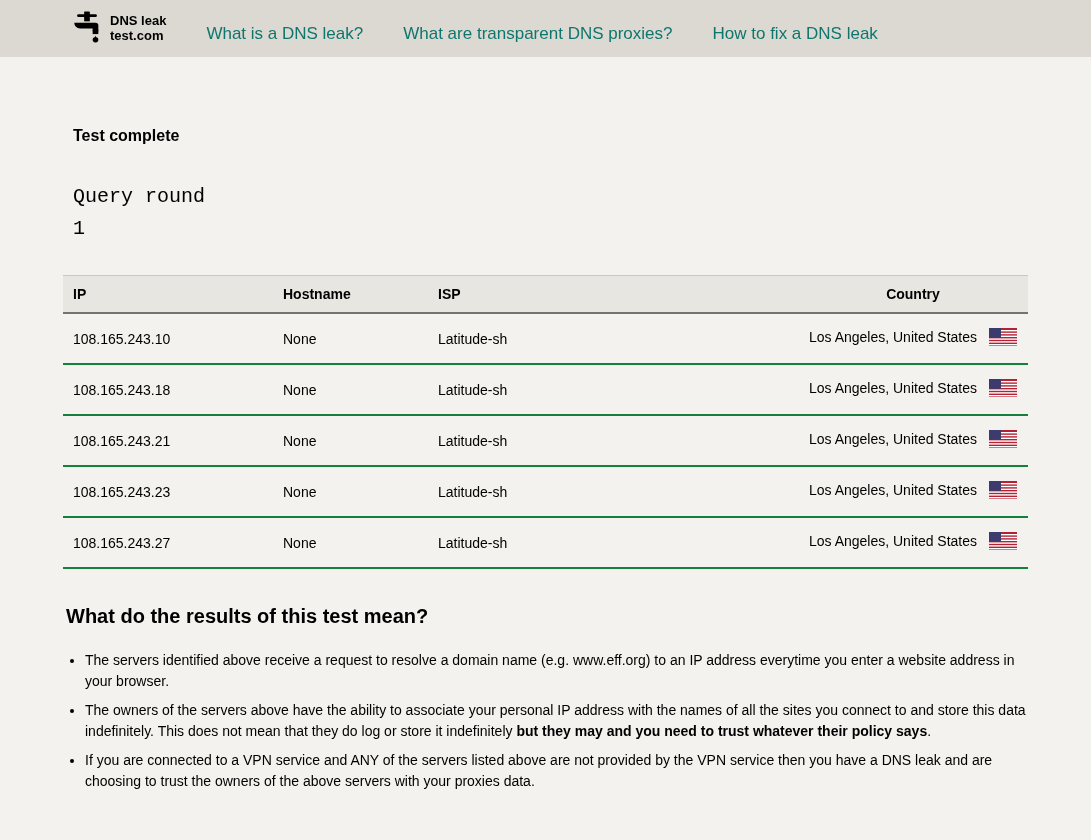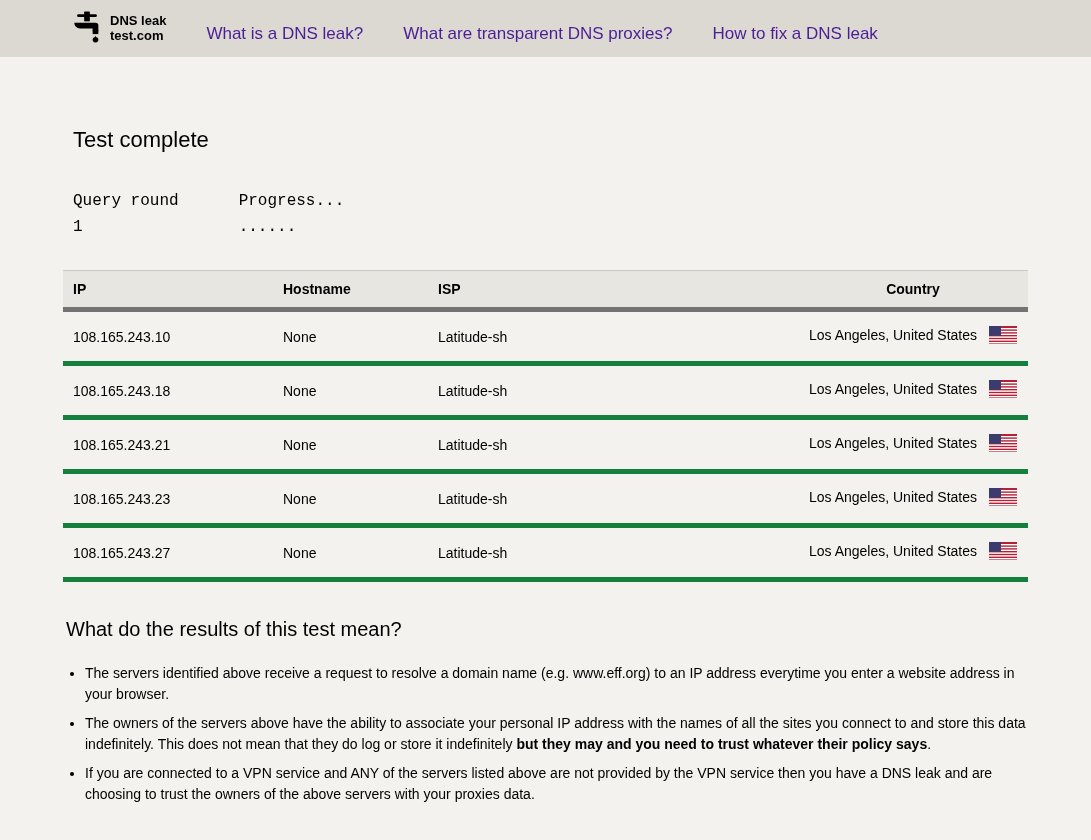--- a/index.html
+++ b/index.html
@@ -20,77 +20,77 @@
     display: flex;
     align-items: center;
     font-family: Verdana, sans-serif;
     font-weight: bold;
     font-size: 13px;
     line-height: 1.1;
     color: #000;
   }
   .logo-icon { margin-right: 6px; }
   .nav-link {
-    color: #4c1d95;
+    color: #0f766e;
     font-size: 17px;
     text-decoration: none;
     cursor: pointer;
     margin-top: 11px;
   }
   .container {
     max-width: 965px;
     margin: 0 auto;
     padding: 70px 0 40px 0;
   }
   h1.title {
-    font-size: 22px;
-    font-weight: normal;
+    font-size: 16px;
+    font-weight: bold;
     margin-bottom: 36px;
     padding-left: 10px;
   }
   .status-row {
     display: flex;
     gap: 60px;
     font-family: "Courier New", Courier, monospace;
-    font-size: 16px;
+    font-size: 20px;
     margin-bottom: 30px;
     padding-left: 10px;
   }
   .status-block { line-height: 1.6; }
   table.results {
     width: 100%;
     border-collapse: collapse;
     background: transparent;
     font-size: 14px;
   }
   table.results thead tr {
     background: #e7e6e0;
   }
   table.results th {
     text-align: left;
     font-weight: bold;
     padding: 10px 10px;
     border-top: 1px solid #c9c8c2;
-    border-bottom: 5px solid #737373;
+    border-bottom: 2px solid #737373;
   }
   table.results th:last-child { text-align: center; }
   table.results td {
     padding: 14px 10px;
-    border-bottom: 5px solid #15803d;
+    border-bottom: 2px solid #15803d;
     background: #f3f2ee;
   }
   td.country-cell { text-align: center; white-space: nowrap; }
   .flag {
     display: inline-block;
     vertical-align: middle;
     margin-left: 12px;
   }
   h2.subheading {
     font-size: 20px;
-    font-weight: normal;
+    font-weight: bold;
     margin: 36px 0 22px 0;
     padding-left: 3px;
   }
   ul.explain {
     padding-left: 22px;
     margin-bottom: 30px;
   }
   ul.explain li {
     margin-bottom: 8px;
     line-height: 1.5;
@@ -126,24 +126,20 @@
 
 <div class="container">
 
   <h1 class="title">Test complete</h1>
 
   <div class="status-row">
     <div class="status-block">
       <div>Query round</div>
       <div>1</div>
     </div>
-    <div class="status-block">
-      <div>Progress...</div>
-      <div>......</div>
-    </div>
   </div>
 
   <table class="results">
     <thead>
       <tr>
         <th style="width:210px">IP</th>
         <th style="width:155px">Hostname</th>
         <th>ISP</th>
         <th style="width:230px">Country</th>
       </tr>

